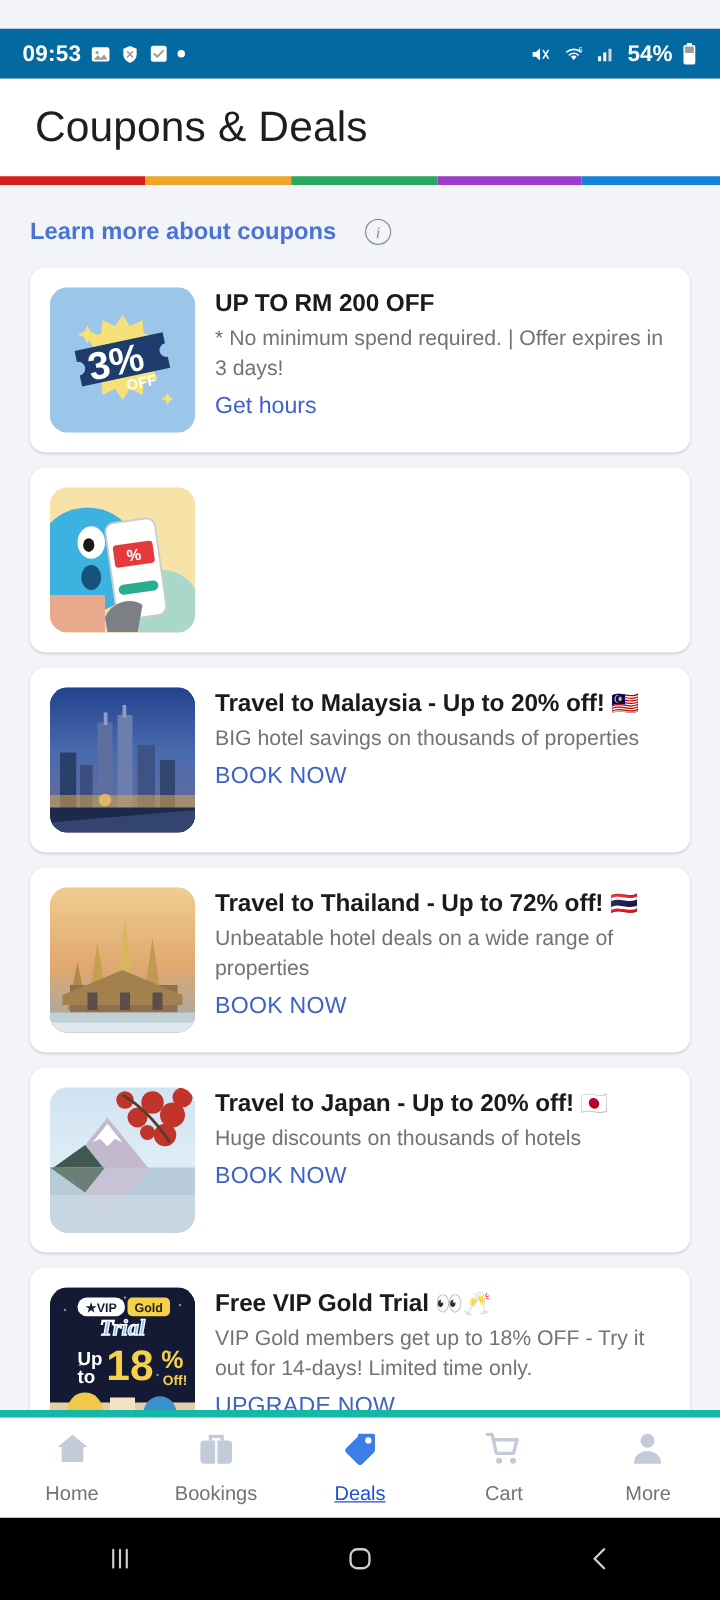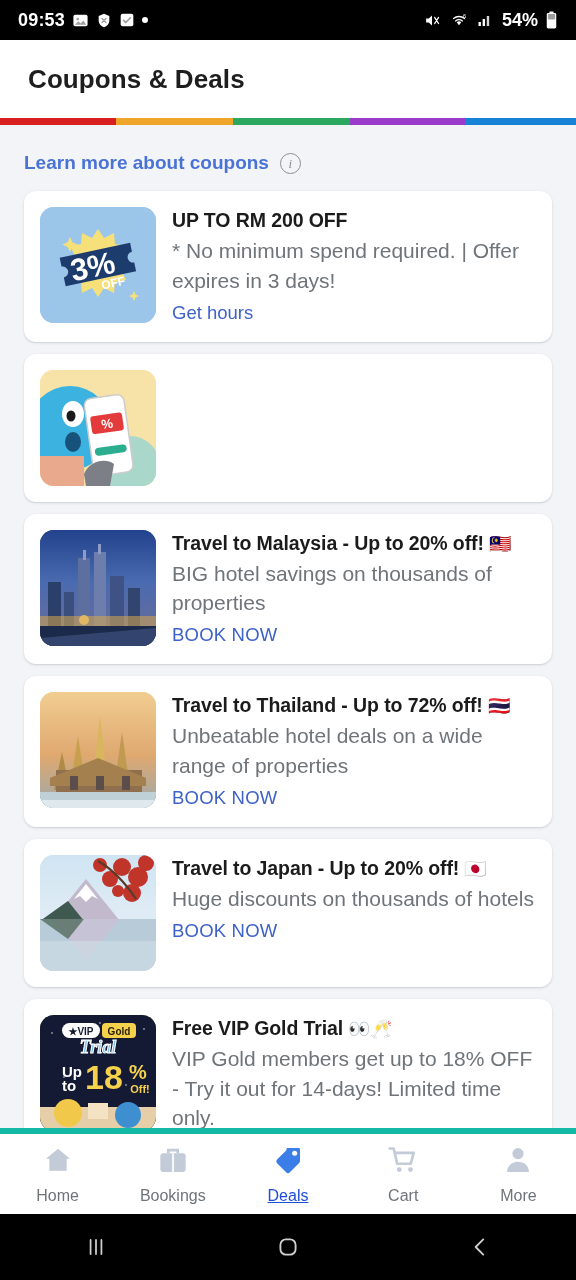--- a/index.html
+++ b/index.html
@@ -6,46 +6,46 @@
   html, body {
     width: 576px; height: 1280px;
     font-family: "Liberation Sans", sans-serif;
     background: #F2F4F7;
     overflow: hidden;
   }
   .phone { position: relative; width: 576px; height: 1280px; display: flex; flex-direction: column; }
 
   
   .statusbar {
-    height: 40px; background: #000000; color: #fff;
+    height: 40px; background: #0369a1; color: #fff;
     display: flex; align-items: center; justify-content: space-between;
-    padding: 0 18px; flex: 0 0 40px;
+    padding: 0 18px; flex: 0 0 40px; margin-top: 23px;
   }
   .sb-left, .sb-right { display: flex; align-items: center; gap: 7px; }
   .sb-clock { font-size: 18px; font-weight: 600; letter-spacing: .2px; }
   .sb-ico { display: inline-flex; align-items: center; justify-content: center; }
   .sb-dot { width: 6px; height: 6px; border-radius: 50%; background: #fff; display: inline-block; }
   .sb-batt-txt { font-size: 18px; font-weight: 600; margin-left: 2px; }
 
   
   .appbar {
     background: #fff; flex: 0 0 78px; display: flex; align-items: center;
     padding: 0 28px;
   }
-  .appbar h1 { font-size: 26px; font-weight: 700; color: #1E1E1E; letter-spacing: .1px; }
+  .appbar h1 { font-size: 34px; font-weight: 400; color: #1E1E1E; letter-spacing: .1px; }
 
   
   .stripe { display: flex; flex: 0 0 7px; width: 100%; }
   .stripe span { display: block; height: 100%; }
 
   
   .content { flex: 1 1 auto; background: #F2F4F7; overflow: hidden; position: relative; }
 
   .learnmore {
-    display: flex; align-items: center; gap: 11px;
+    display: flex; gap: 23px;
     padding: 27px 24px 17px 24px;
   }
   .learnmore .lm-text { color: #4A73D6; font-size: 19px; font-weight: 700; }
   .info-circle {
     width: 21px; height: 21px; border-radius: 50%; border: 1.6px solid #8a8f98;
     color: #8a8f98; font-size: 13px; font-style: italic; font-family: "Liberation Serif", serif;
     display: flex; align-items: center; justify-content: center; line-height: 1;
   }
 
   
@@ -57,21 +57,21 @@
   .thumb {
     flex: 0 0 116px; width: 116px; height: 116px; border-radius: 14px;
     overflow: hidden; position: relative;
   }
   .ctext { flex: 1 1 auto; min-width: 0; padding-top: 1px; }
   .ctitle {
     font-size: 19.5px; font-weight: 700; color: #1B1B1B; line-height: 1.28;
     letter-spacing: -.1px;
   }
   .cdesc {
-    font-size: 21px; color: #6F7479; line-height: 1.42; margin-top: 3px;
+    font-size: 17px; color: #6F7479; line-height: 1.42; margin-top: 3px;
   }
   .clink {
     margin-top: 5px; font-size: 18.5px; color: #3F62C8; line-height: 1.35;
     display: inline-block;
   }
   .clink.caps { letter-spacing: .2px; }
   .emoji { font-size: 18px; }
 
   
   .bottomnav {

